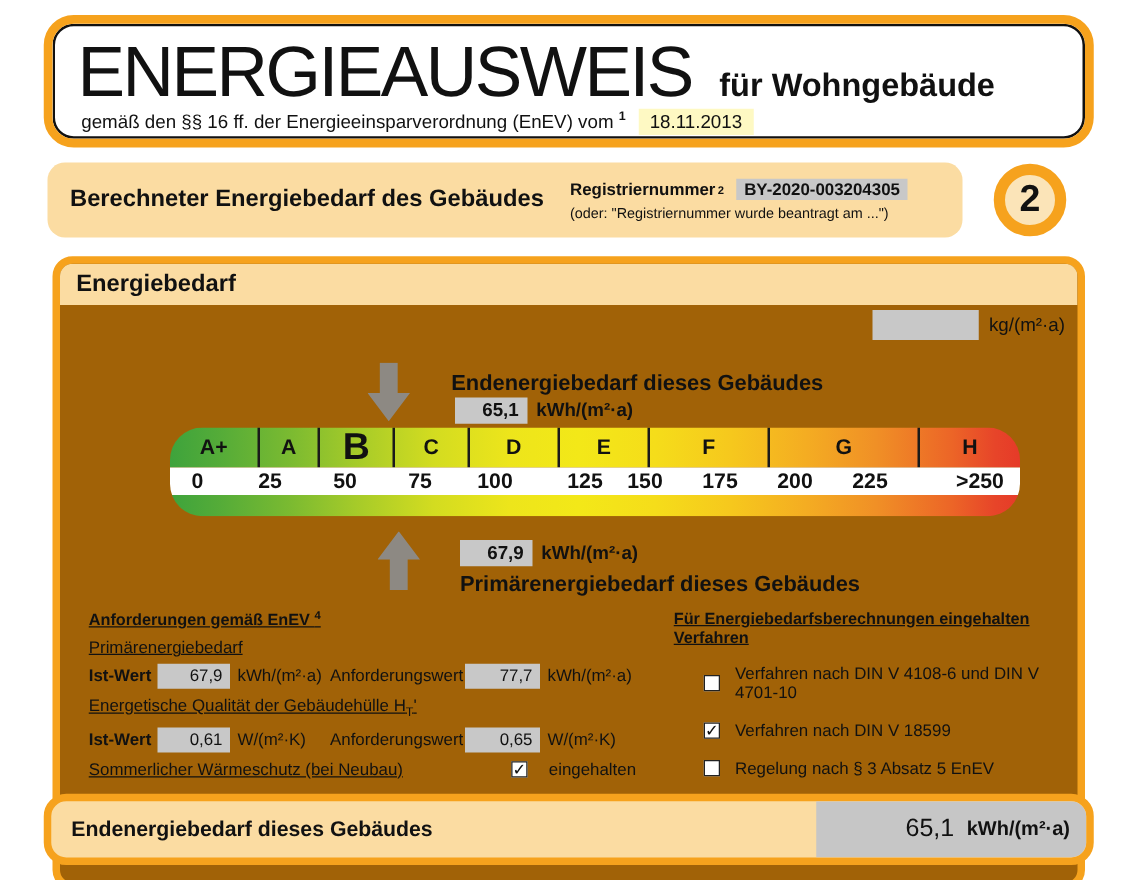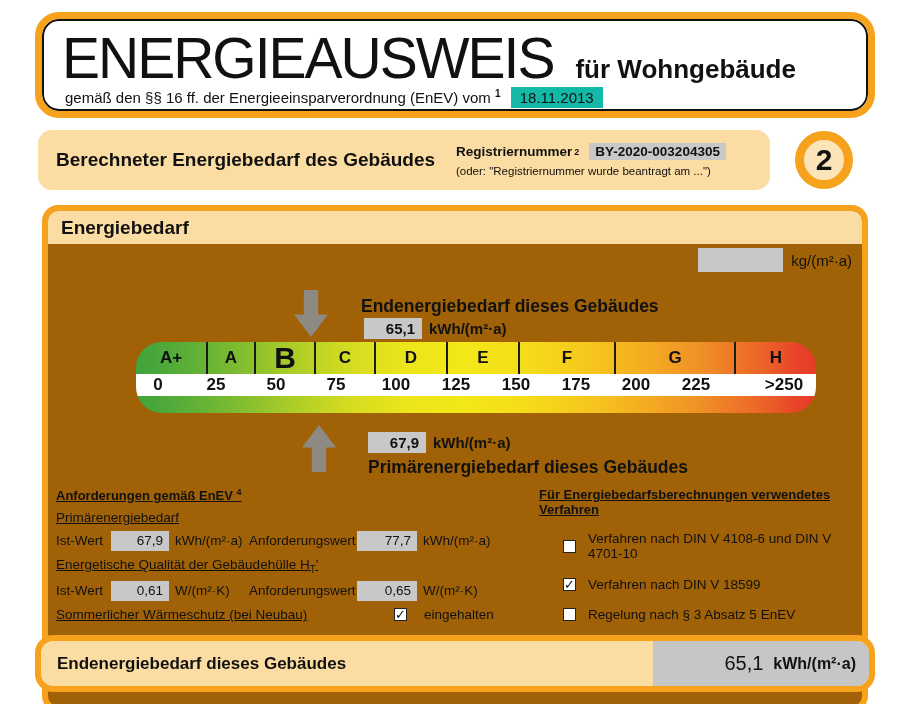--- a/index.html
+++ b/index.html
@@ -12,21 +12,21 @@
     position:absolute; left:35px; top:12px; width:840px; height:106px;
     border:7px solid #F6A21D; border-radius:24px; background:#fff;
     box-shadow: inset 0 0 0 2px #111;
     padding:10px 20px 0 20px;
   }
   .title-row { display:flex; align-items:baseline; }
   .main-title { font-size:57px; font-weight:normal; letter-spacing:-2px; line-height:58px; }
   .sub-title { font-size:26px; font-weight:bold; margin-left:22px; }
   .law-line { font-size:15px; margin-top:1px; padding-left:3px; }
   .law-line sup { font-size:10px; font-weight:bold; }
-  .gray-chip { background:#14b8a6; padding:2px 9px; margin-left:6px; }
+  .gray-chip { background:#fef9c3; padding:2px 9px; margin-left:6px; }
 
   
   .section2 {
     position:absolute; left:38px; top:130px; width:732px; height:60px;
     background:#FBDCA2; border-radius:14px; display:flex; align-items:center;
   }
   .section2-title { font-size:19px; font-weight:bold; padding-left:18px; flex:1; }
   .reg-block { width:300px; margin-right:14px; }
   .reg-line { display:flex; align-items:center; font-size:13.5px; font-weight:bold; }
   .reg-line sup { font-size:9px; margin-left:2px; }
@@ -77,27 +77,27 @@
   .scale-letters .seg { display:flex; align-items:center; justify-content:center;
     font-size:17px; font-weight:bold; border-right:2px solid #1a1a1a; }
   .scale-letters .seg:last-child { border-right:none; }
   .scale-letters .seg.hl { font-size:30px; }
   .scale-ticks { position:relative; height:22px; background:#fff; }
   .scale-ticks .tick { position:absolute; top:1px; transform:translateX(-50%);
     font-size:17px; font-weight:bold; white-space:nowrap; }
   .scale-bottom { height:17px; }
 
   
-  .req-block { position:absolute; left:8px; top:276px; width:472px; font-size:13.5px; }
+  .req-block { position:absolute; left:23px; top:276px; width:472px; font-size:13.5px; }
   .req-title { font-size:13px; font-weight:bold; text-decoration:underline; margin-bottom:7px; }
   .req-title sup { font-size:9px; }
   .req-h { text-decoration:underline; margin:5px 0 4px 0; }
   .req-h sub { font-size:10px; }
   .req-row { display:flex; align-items:center; height:23px; margin:1px 0; }
-  .req-row .c-label { width:55px; }
+  .req-row .c-label { width:55px;font-weight:bold; }
   .req-row .c-box { width:58px; height:20px; background:#C8C8C8; display:flex;
     align-items:center; justify-content:flex-end; padding-right:6px; margin-right:6px; }
   .req-row .c-unit { width:74px; }
   .req-row .c-req { width:108px; }
   .req-row .c-box2 { width:60px; height:20px; background:#C8C8C8; display:flex;
     align-items:center; justify-content:flex-end; padding-right:6px; margin-right:6px; }
   .sommer-row { display:flex; align-items:center; margin-top:5px; }
   .sommer-row .req-h { margin:0; width:338px; }
   .checkbox { width:13px; height:13px; border:1.5px solid #222; display:flex;
     align-items:center; justify-content:center; font-size:13px; line-height:13px;
@@ -177,21 +177,21 @@
         <div class="seg" style="width:96px">F</div>
         <div class="seg" style="width:120px">G</div>
         <div class="seg" style="width:80px">H</div>
       </div>
       <div class="scale-ticks">
         <span class="tick" style="left:22px">0</span>
         <span class="tick" style="left:80px">25</span>
         <span class="tick" style="left:140px">50</span>
         <span class="tick" style="left:200px">75</span>
         <span class="tick" style="left:260px">100</span>
-        <span class="tick" style="left:320px">125</span>
+        <span class="tick" style="left:332px">125</span>
         <span class="tick" style="left:380px">150</span>
         <span class="tick" style="left:440px">175</span>
         <span class="tick" style="left:500px">200</span>
         <span class="tick" style="left:560px">225</span>
         <span class="tick" style="left:648px">&gt;250</span>
       </div>
       <div class="scale-bottom scale-grad"></div>
     </div>
 
     <div class="arrow-up"></div>
@@ -222,21 +222,21 @@
         <span>W/(m²·K)</span>
       </div>
       <div class="sommer-row">
         <span class="req-h">Sommerlicher Wärmeschutz (bei Neubau)</span>
         <span class="checkbox">✓</span>
         <span class="check-lbl">eingehalten</span>
       </div>
     </div>
 
     <div class="methods-block">
-      <div class="methods-title">Für Energiebedarfsberechnungen verwendetes Verfahren</div>
+      <div class="methods-title">Für Energiebedarfsberechnungen eingehalten Verfahren</div>
       <div class="method-item">
         <span class="checkbox"></span>
         <span class="m-label">Verfahren nach DIN V 4108-6 und DIN V 4701-10</span>
       </div>
       <div class="method-item">
         <span class="checkbox">✓</span>
         <span class="m-label">Verfahren nach DIN V 18599</span>
       </div>
       <div class="method-item">
         <span class="checkbox"></span>

